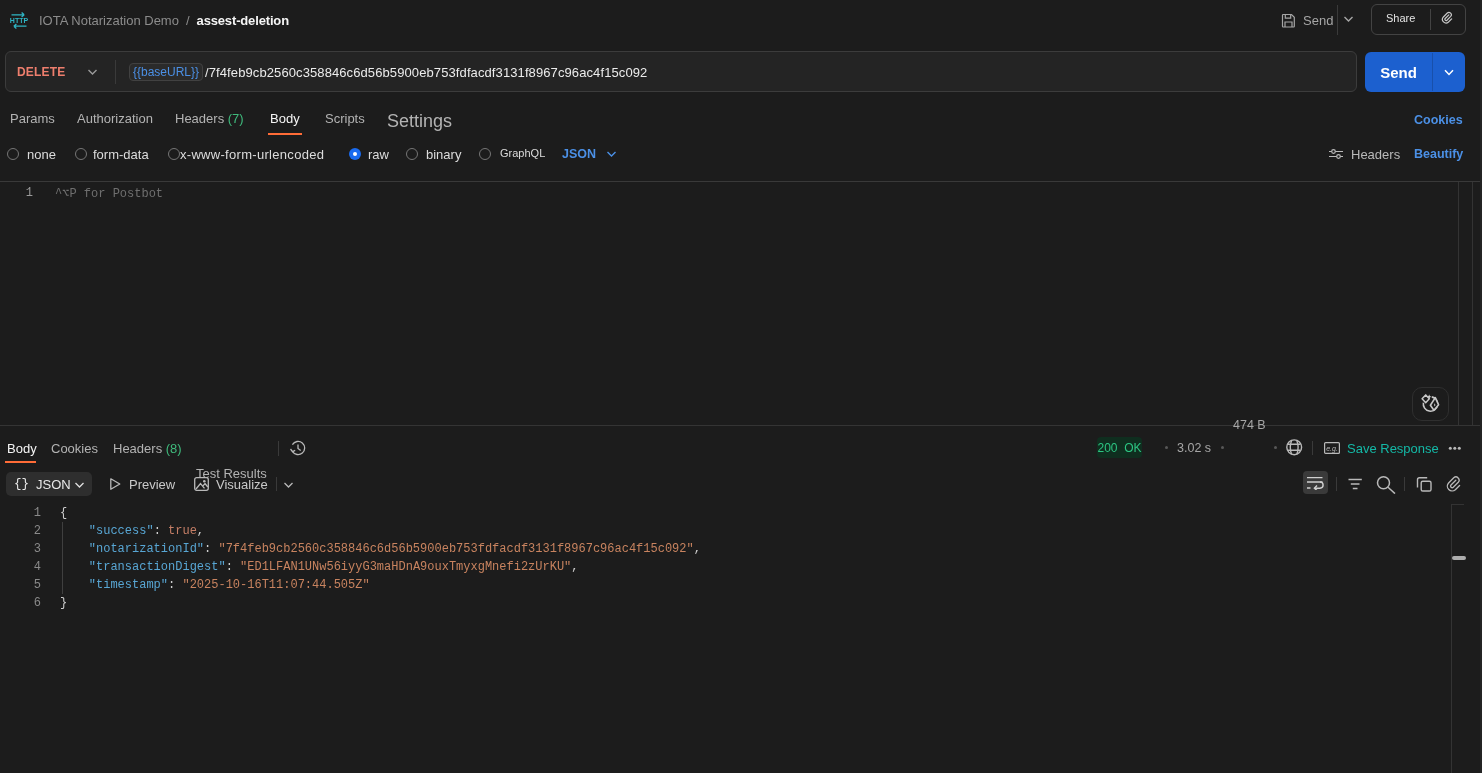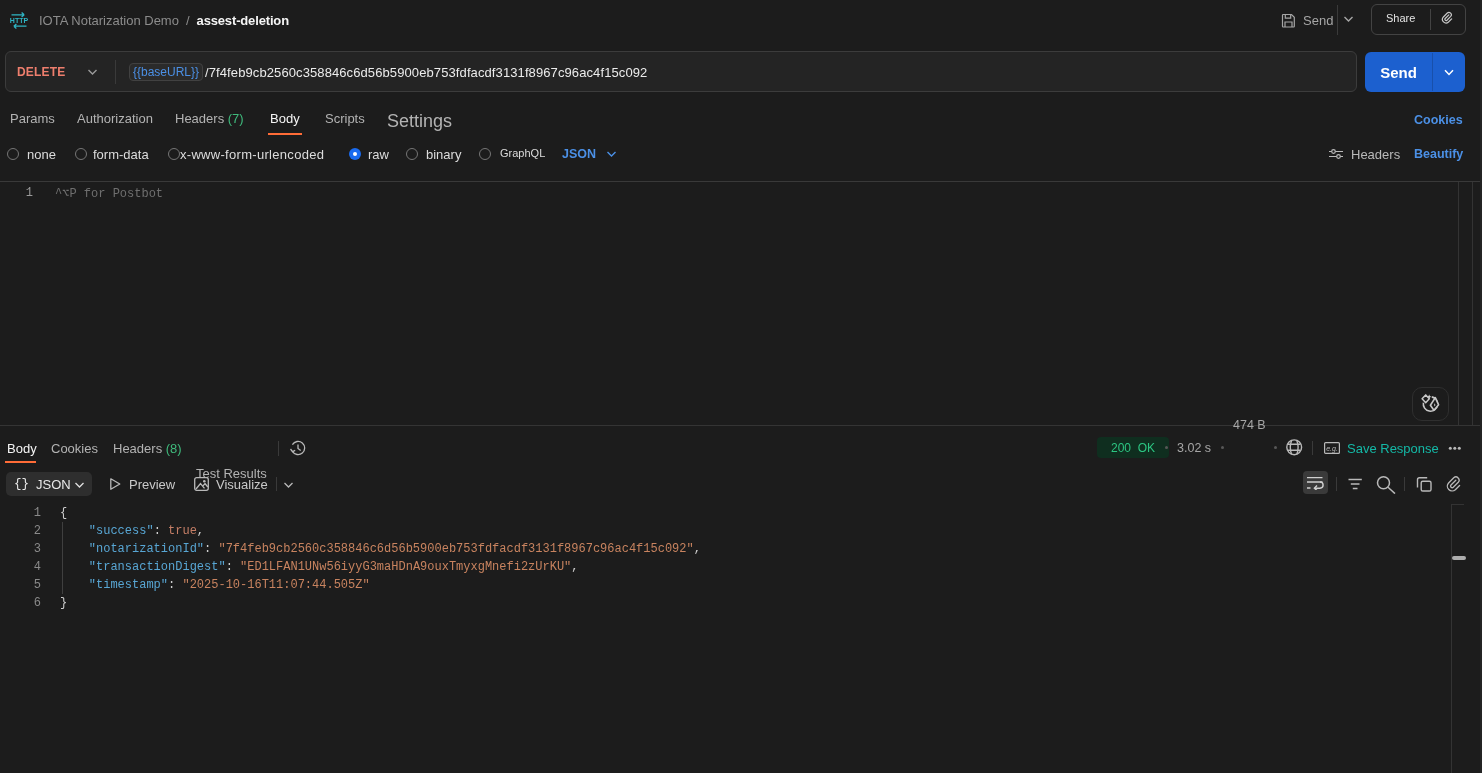--- a/index.html
+++ b/index.html
@@ -131,21 +131,21 @@
 <div class="abs" style="left:196px;top:466px;font-size:13px;color:#b3b3b3;">Test Results</div>
 <div class="abs" style="left:278px;top:441px;width:1px;height:15px;background:#3a3a3a;"></div>
 <div class="abs" style="left:290px;top:440px;">
 <svg width="16" height="16" viewBox="0 0 16 16">
   <path d="M2.4 4.6 A6.6 6.6 0 1 1 2.4 11.4" fill="none" stroke="#b9b9b9" stroke-width="1.3"></path>
   <path d="M0.5 9 L2.5 11.6 L5.2 10.4" fill="none" stroke="#b9b9b9" stroke-width="1.3"></path>
   <path d="M8 4.4 v4 l2.7 2" fill="none" stroke="#b9b9b9" stroke-width="1.3"></path>
 </svg>
 </div>
 
-<div class="abs" style="left:1097px;top:437px;width:72px;height:21px;background:#0f2e1f;border-radius:4px;display:flex;align-items:center;justify-content:center;font-size:12px;color:#2cc582;">200&nbsp;&nbsp;OK</div>
+<div class="abs" style="left:1097px;top:437px;width:45px;height:21px;background:#0f2e1f;border-radius:4px;display:flex;align-items:center;justify-content:center;font-size:12px;color:#2cc582;">200&nbsp;&nbsp;OK</div>
 <div class="abs" style="left:1165px;top:446px;width:3px;height:3px;border-radius:50%;background:#575757;"></div>
 <div class="abs" style="left:1177px;top:441px;font-size:12.5px;color:#a6a6a6;">3.02 s</div>
 <div class="abs" style="left:1221px;top:446px;width:3px;height:3px;border-radius:50%;background:#575757;"></div>
 <div class="abs" style="left:1233px;top:418px;font-size:12.5px;color:#a6a6a6;">474 B</div>
 <div class="abs" style="left:1274px;top:446px;width:3px;height:3px;border-radius:50%;background:#575757;"></div>
 <div class="abs" style="left:1286px;top:438px;">
 <svg width="17" height="19" viewBox="0 0 17 19">
   <circle cx="8.2" cy="9.3" r="7.4" fill="none" stroke="#b9b9b9" stroke-width="1.4"></circle>
   <path d="M2 6.3 H14.4 M2 12.3 H14.4" stroke="#b9b9b9" stroke-width="1.4" fill="none"></path>
   <path d="M5.6 2.4 C4.1 6.2 4.1 12.4 5.6 16.2 M10.8 2.4 C12.3 6.2 12.3 12.4 10.8 16.2" stroke="#b9b9b9" stroke-width="1.4" fill="none"></path>

